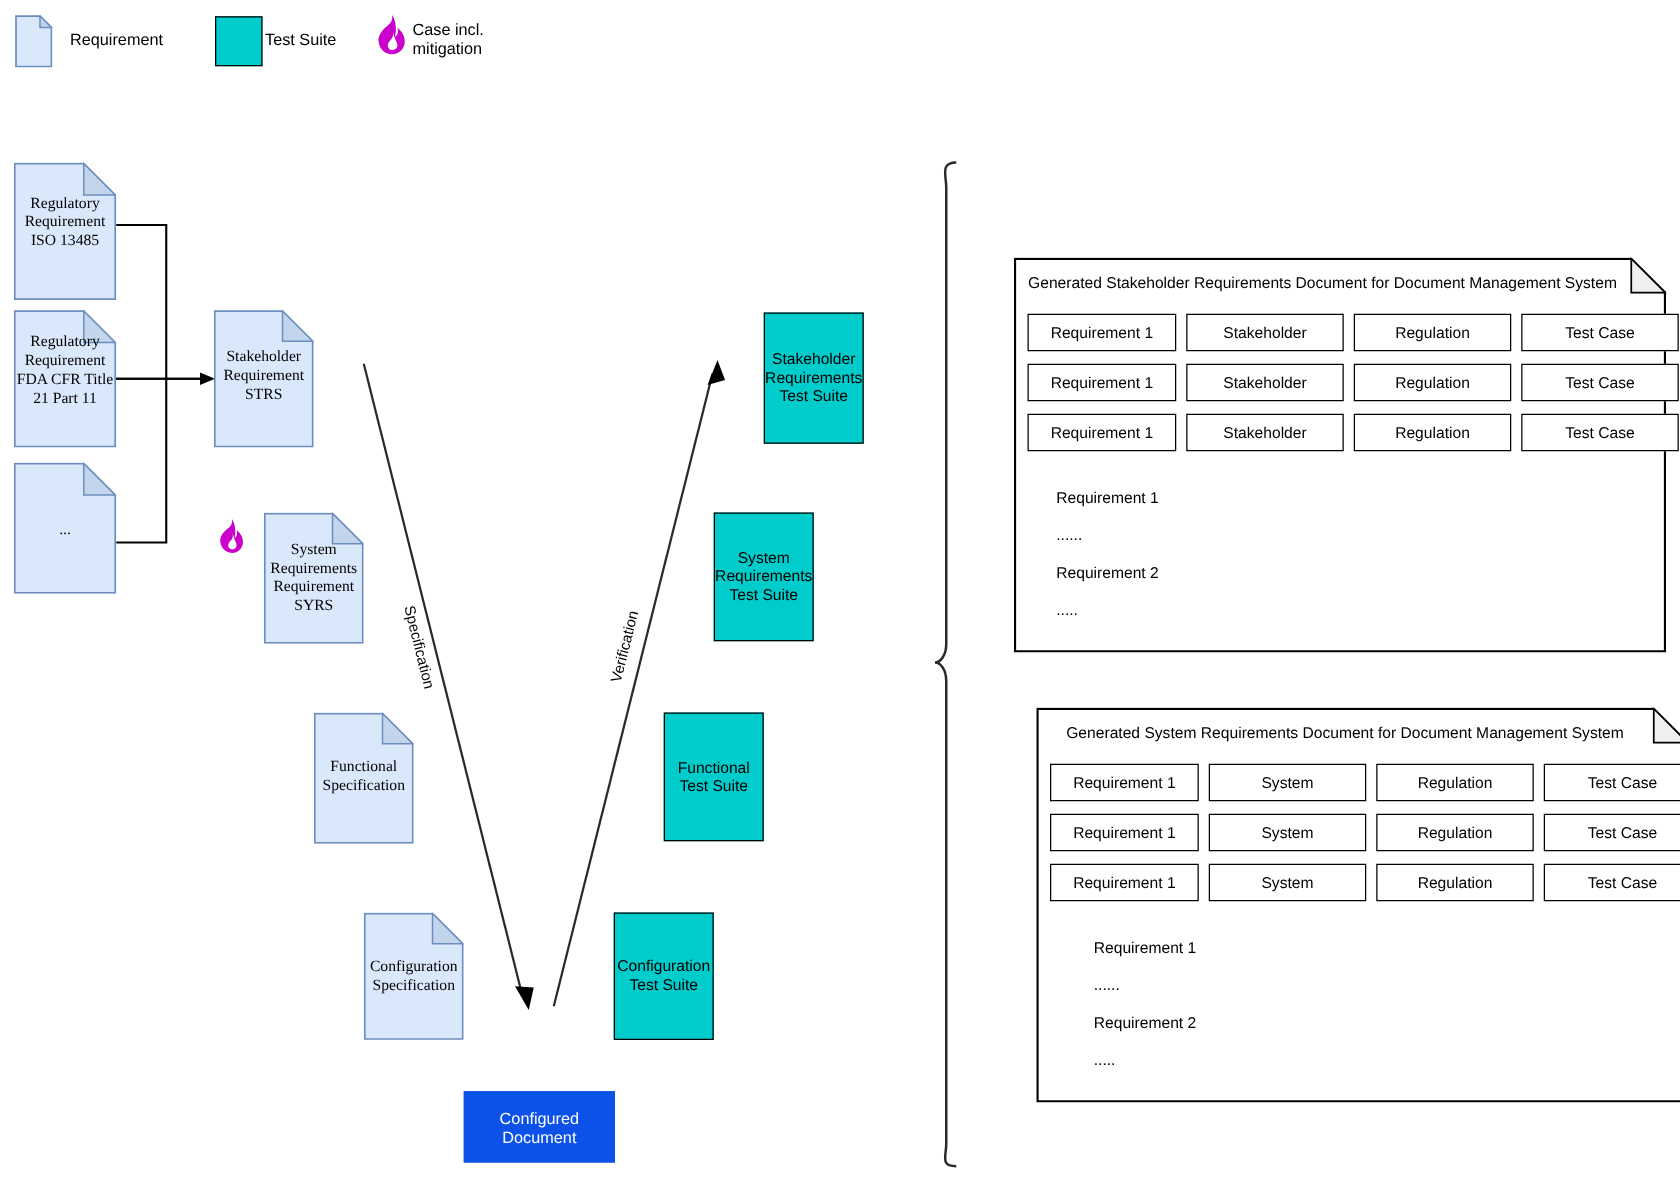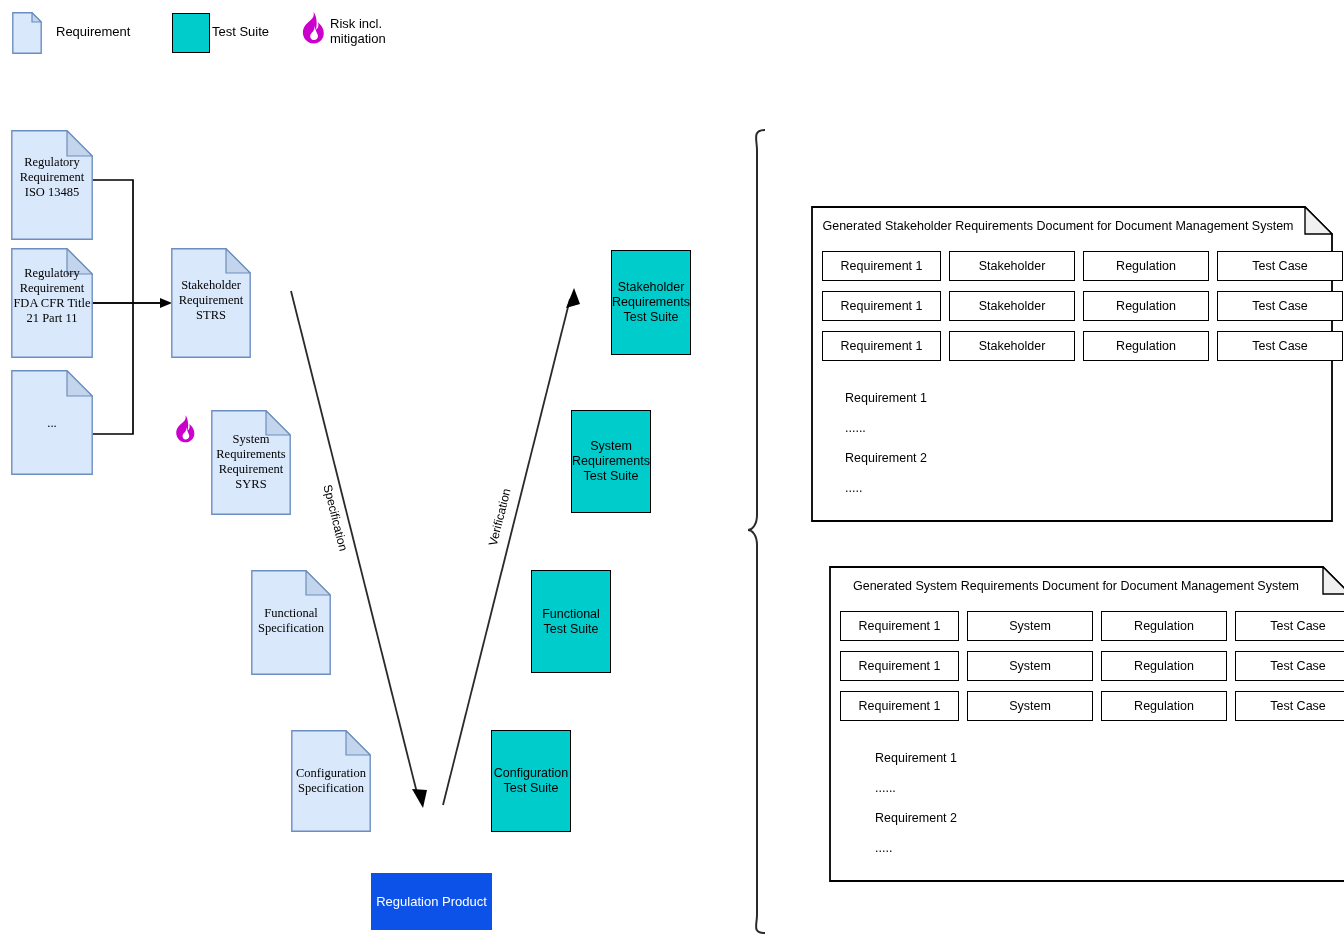--- a/index.html
+++ b/index.html
@@ -153,21 +153,21 @@
 
     <div class="legend-square" style="left:172px;top:13px;"></div>
     <div class="legend-label" style="left:212px;top:24px;">Test Suite</div>
 
     <div class="abs" style="left:298px;top:11px;width:30px;height:34px;">
       <svg width="30" height="34" viewBox="0 0 30 34">
         <path d="M15.6 1 C16.6 6.8 13.2 8.4 10.2 11.2 C6.4 14.6 4.4 18.2 4.9 22.4 C5.5 28 10 32.4 15.6 32.4 C21.4 32.4 25.8 27.9 25.8 22.2 C25.8 17.6 23.6 14.4 20 11.2 C21 15 20 17.4 18 18.6 C19.4 13 18.8 5.4 15.6 1 Z" fill="#CC00CC"></path>
         <path d="M16.2 14 C17.2 18.6 15.2 20.2 13.6 22 C12.2 23.6 11.8 25.4 12.6 27 C13.4 28.6 15.2 29.4 17 28.9 C19 28.4 20.2 26.6 19.9 24.6 C19.6 22.6 18 21 16.2 14 Z" fill="#FFFFFF"></path>
       </svg>
     </div>
-    <div class="legend-label" style="left:330px;top:16px;">Risk incl.
+    <div class="legend-label" style="left:330px;top:16px;">Case incl.
 mitigation</div>
   </div>
 
   <svg class="connectors" width="1344" height="944" style="pointer-events:none;">
 
     <path d="M93 180 H133 V303" fill="none" stroke="#000000" stroke-width="1.7"></path>
 
     <path d="M93 434 H133 V303" fill="none" stroke="#000000" stroke-width="1.7"></path>
 
     <path d="M22 303 H165" fill="none" stroke="#000000" stroke-width="1.7"></path>
@@ -265,21 +265,21 @@
 Requirements
 Test Suite</div>
   <div class="tbox" style="left:571px;top:410px;width:80px;height:103px;">System
 Requirements
 Test Suite</div>
   <div class="tbox" style="left:531px;top:570px;width:80px;height:103px;">Functional
 Test Suite</div>
   <div class="tbox" style="left:491px;top:730px;width:80px;height:102px;">Configuration
 Test Suite</div>
 
-  <div class="pbox" style="left:371px;top:873px;width:121px;height:57px;">Regulation Product</div>
+  <div class="pbox" style="left:371px;top:873px;width:121px;height:57px;">Configured Document</div>
 
   <div class="gendoc" style="left:811px;top:206px;width:522px;height:364px;">
     <svg width="522" height="316" viewBox="0 0 522 316">
       <path d="M1 1 H494 L521 28 V315 H1 Z" fill="#FFFFFF" stroke="#000000" stroke-width="1.8"></path>
       <path d="M494 1 L521 28 H494 Z" fill="#F0F0F0" stroke="#000000" stroke-width="1.4"></path>
     </svg>
     <div class="gd-title" style="top:13px;">Generated Stakeholder Requirements Document for Document Management System</div>
 
     <div class="gd-row" style="left:11px;top:45px;">
       <div class="gd-cell" style="width:119px;">Requirement 1</div>

